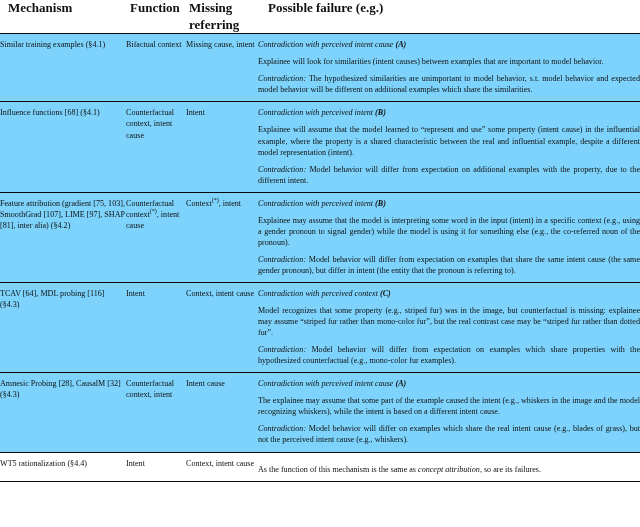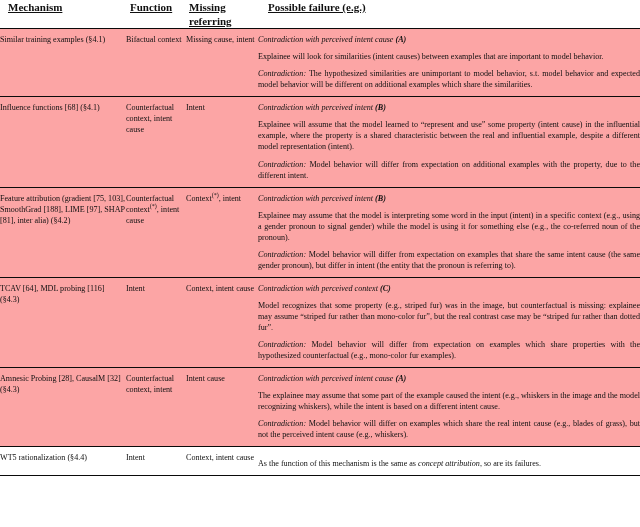--- a/index.html
+++ b/index.html
@@ -39,36 +39,35 @@
   col.c-fail { width: 382px; }
   .rule-mid td {
     border-top: 0.9px solid #0a0a0a;
   }
   .rule-bottom td {
     border-top: 1.3px solid #0a0a0a;
   }
 
   thead th {
     font-weight: bold;
-    font-size: 11px;
+    font-size: 13px;
     padding: 5px 0 6px 0;
     line-height: 1.28;
-    text-decoration: underline;
   }
   thead th.h-mech { padding-left: 8px; }
   thead th.h-func { padding-left: 4px; }
   thead th.h-miss { padding-left: 3px; }
   thead th.h-fail { padding-left: 10px; }
 
   tbody tr.data-row td {
     padding-top: 5px;
     padding-bottom: 6px;
   }
   tbody tr.shaded td {
-    background: #fca5a5;
+    background: #7dd3fc;
   }
   td.cell-mech { padding-left: 8px; padding-right: 6px; }
   td.cell-func { padding-left: 4px; padding-right: 5px; }
   td.cell-miss { padding-left: 3px; padding-right: 6px; text-align: justify; }
   td.cell-fail { padding-left: 10px; padding-right: 8px; text-align: justify; }
 
   .justified { text-align: justify; text-justify: inter-word; margin-top: 6px; }
   .fail-head {
     font-style: italic;
     display: block;
@@ -117,21 +116,21 @@
           <td class="cell-mech">Influence functions [68] (§4.1)</td>
           <td class="cell-func">Counterfactual context, intent cause</td>
           <td class="cell-miss">Intent</td>
           <td class="cell-fail">
             <span class="fail-head">Contradiction with perceived intent <b>(B)</b></span>
             <span class="fail-body justified">Explainee will assume that the model learned to “represent and use” some property (intent cause) in the influential example, where the property is a shared characteristic between the real and influential example, despite a different model representation (intent).</span>
             <span class="fail-body justified"><span class="contra-lbl">Contradiction:</span><span> Model behavior will differ from expectation on additional examples with the property, due to the different intent.</span></span>
           </td>
         </tr>
         <tr class="data-row rule-mid shaded">
-          <td class="cell-mech">Feature attribution (gradient [75, 103], SmoothGrad [188], LIME [97], SHAP [81], inter alia) (§4.2)</td>
+          <td class="cell-mech">Feature attribution (gradient [75, 103], SmoothGrad [107], LIME [97], SHAP [81], inter alia) (§4.2)</td>
           <td class="cell-func">Counterfactual context<sup class="star">(*)</sup>, intent cause</td>
           <td class="cell-miss">Context<sup class="star">(*)</sup>, intent</td>
           <td class="cell-fail">
             <span class="fail-head">Contradiction with perceived intent <b>(B)</b></span>
             <span class="fail-body justified">Explainee may assume that the model is interpreting some word in the input (intent) in a specific context (e.g., using a gender pronoun to signal gender) while the model is using it for something else (e.g., the co-referred noun of the pronoun).</span>
             <span class="fail-body justified"><span class="contra-lbl">Contradiction:</span><span> Model behavior will differ from expectation on examples that share the same intent cause (the same gender pronoun), but differ in intent (the entity that the pronoun is referring to).</span></span>
           </td>
         </tr>
         <tr class="data-row rule-mid shaded">
           <td class="cell-mech">TCAV [64], MDL probing [116] (§4.3)</td>

